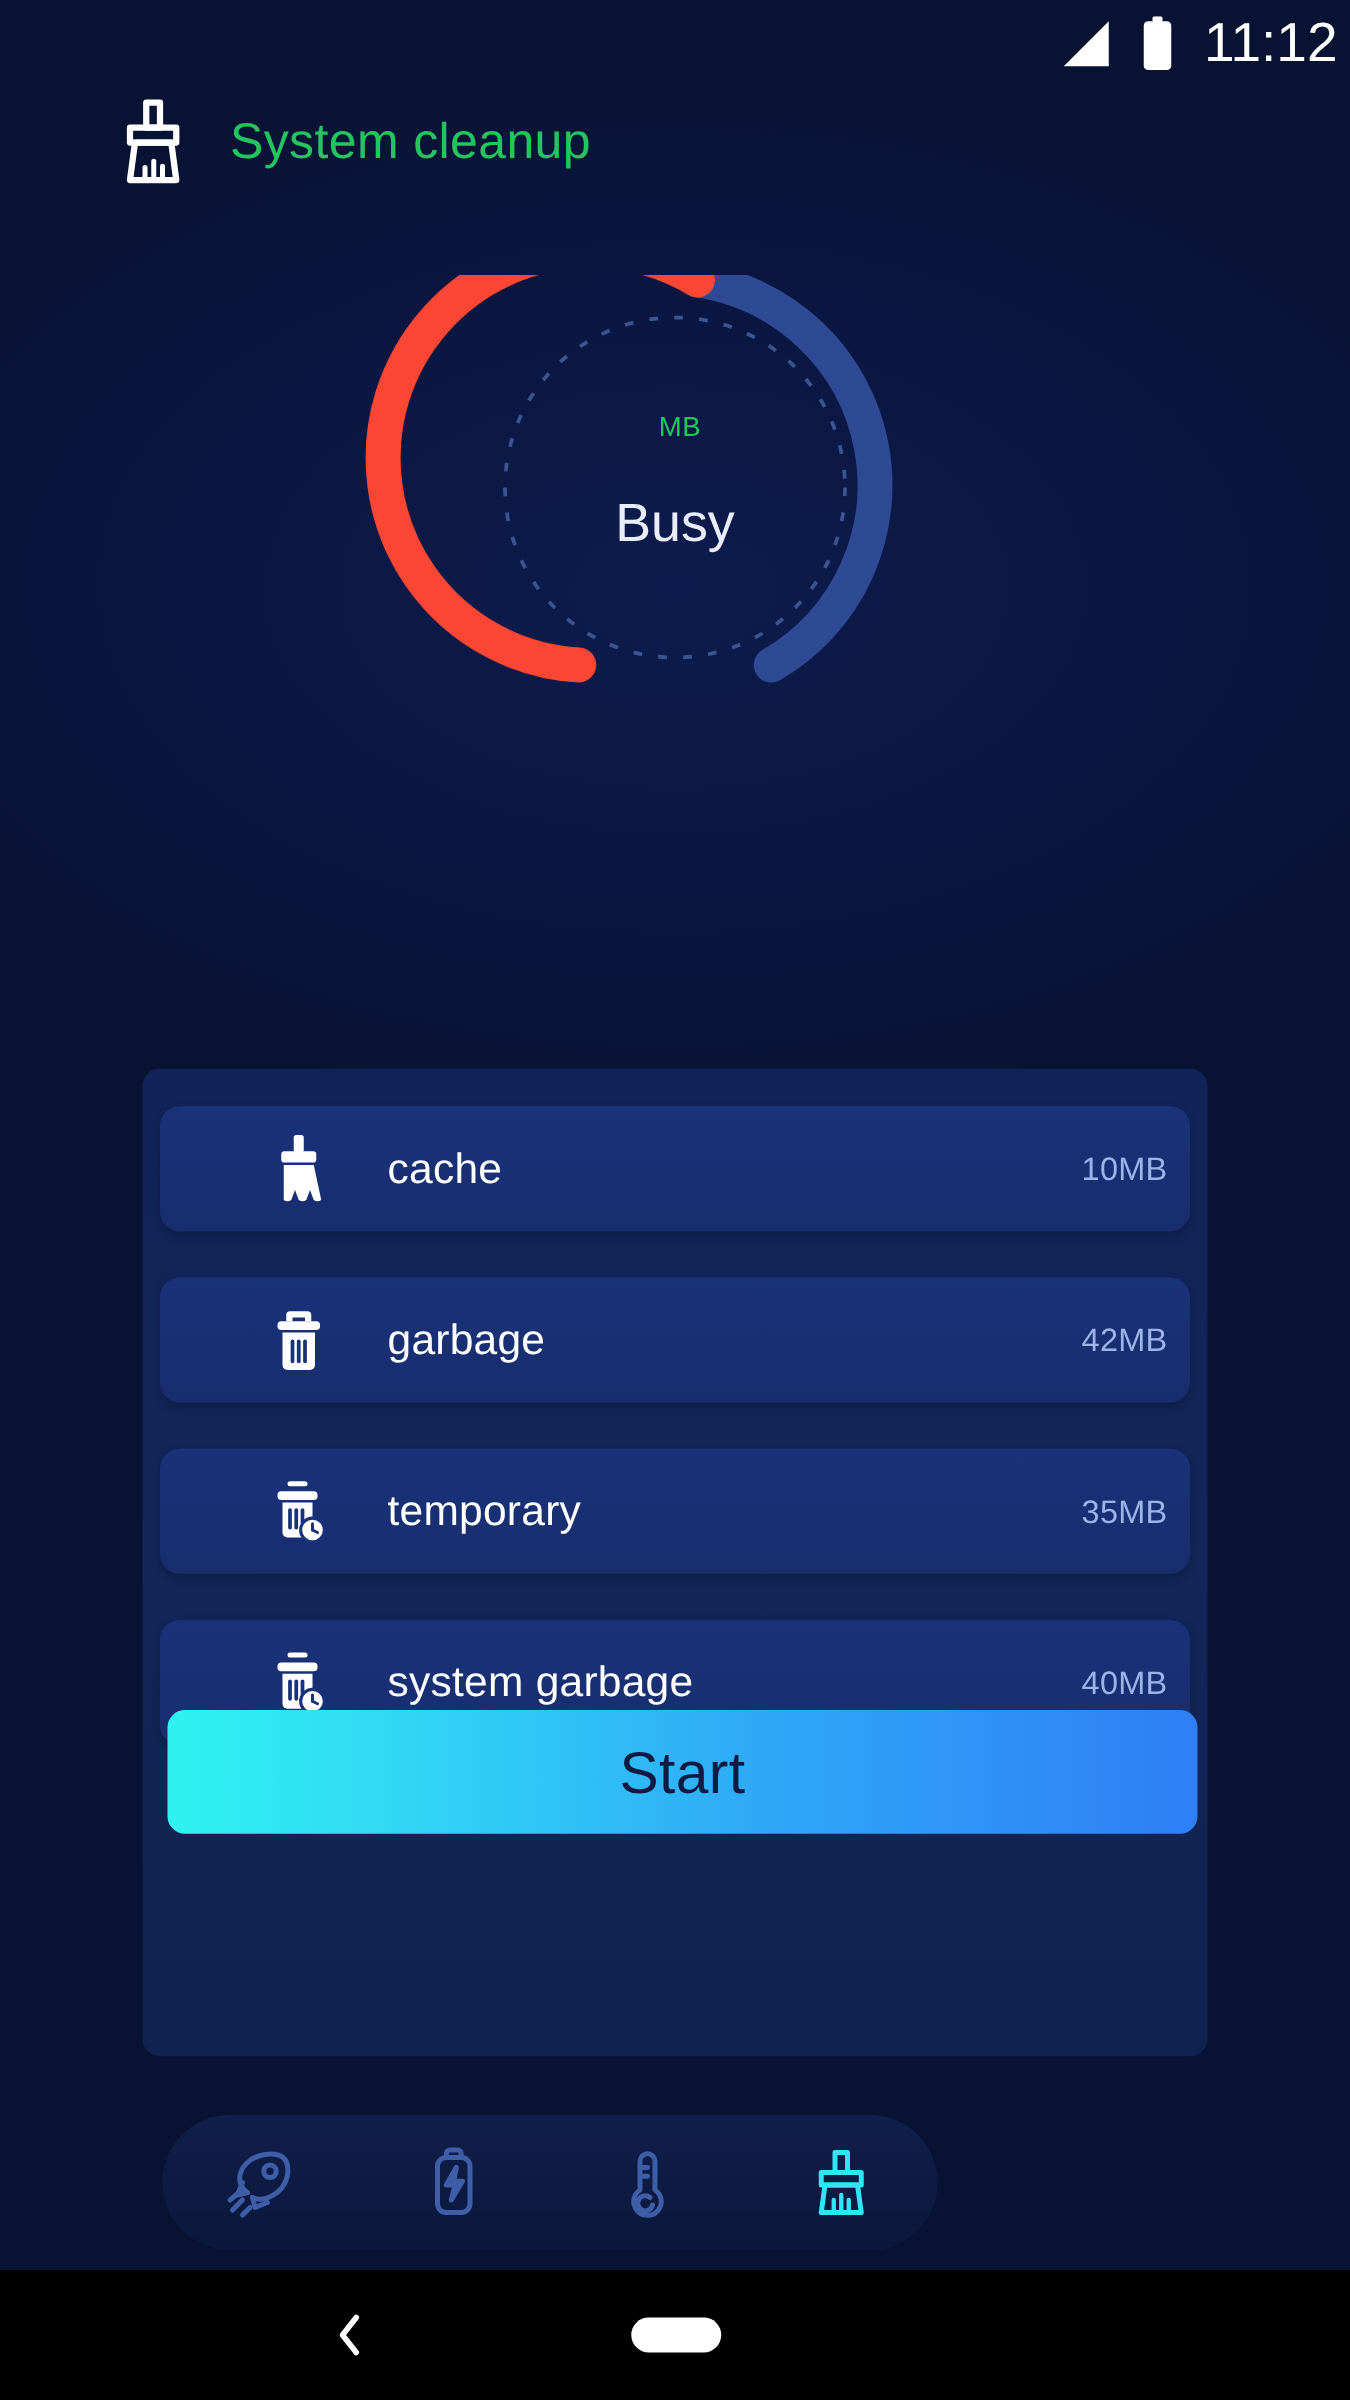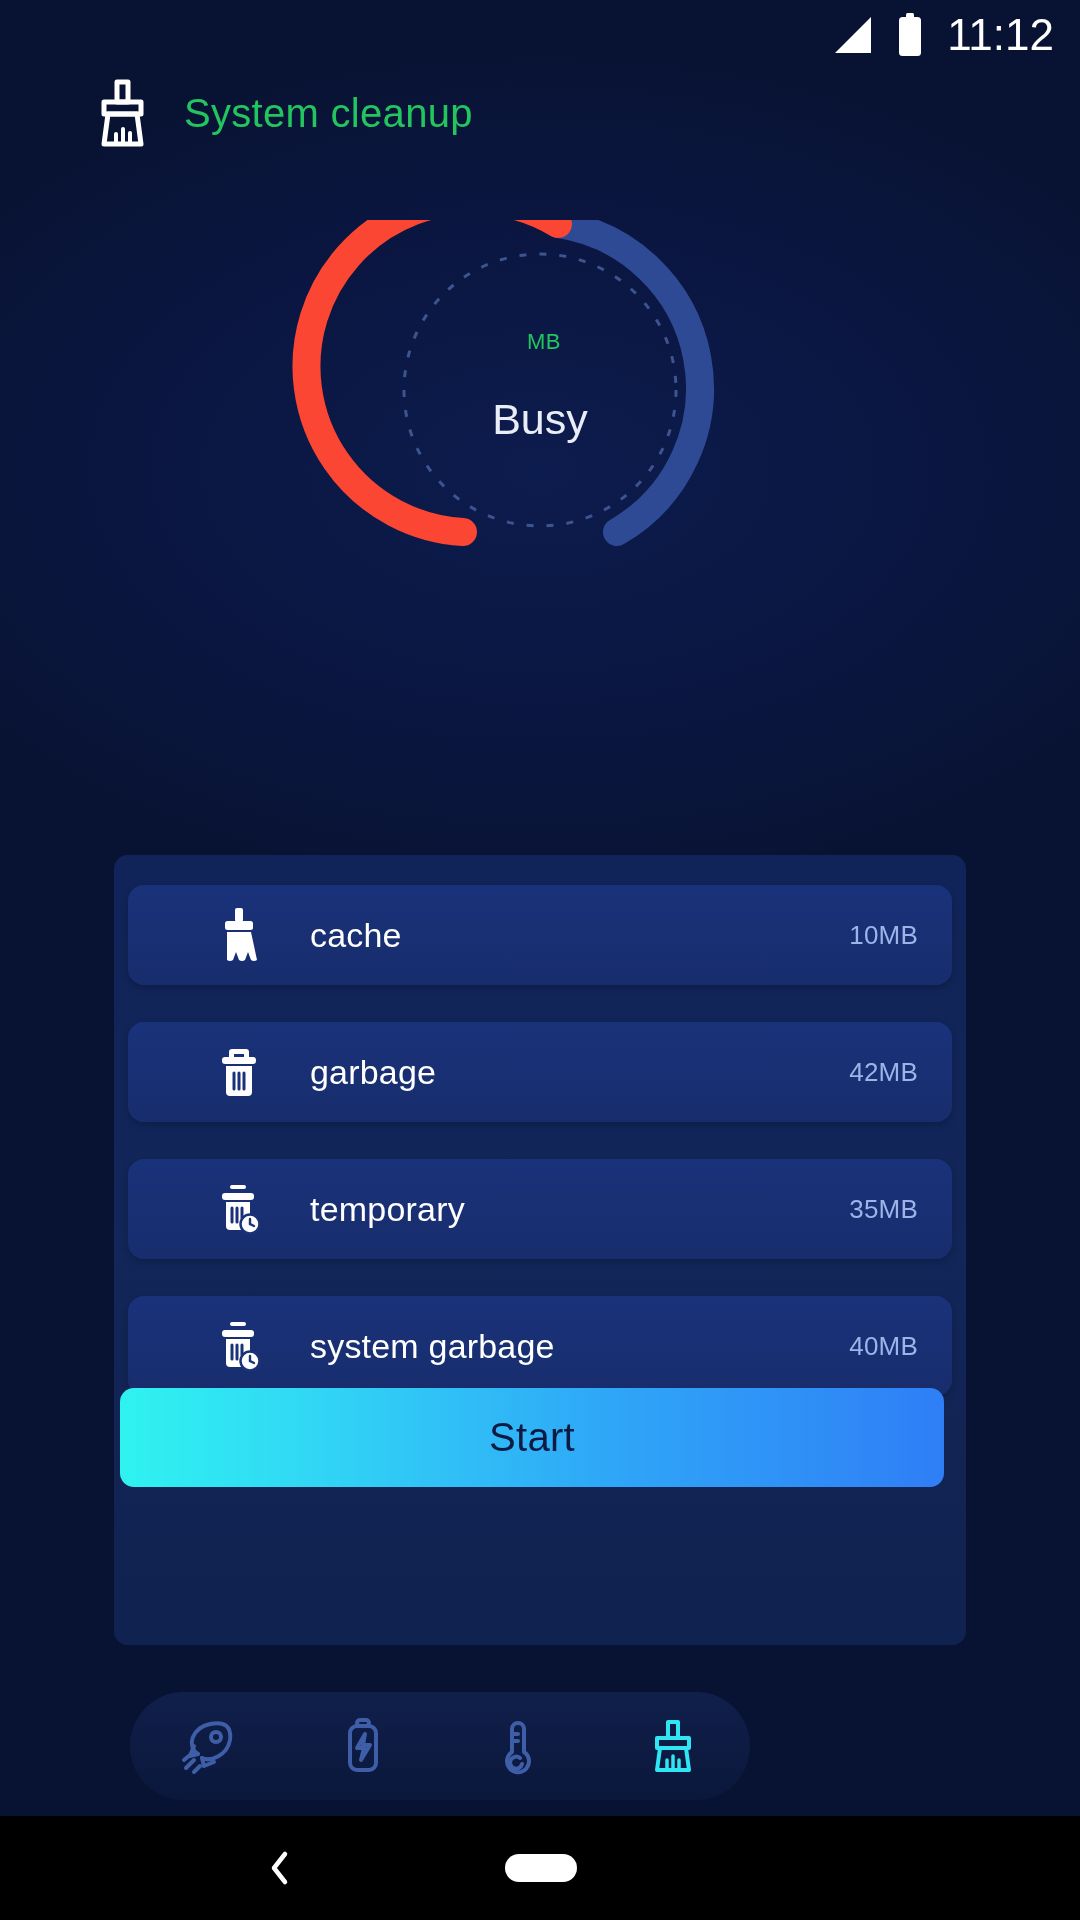--- a/index.html
+++ b/index.html
@@ -25,21 +25,21 @@
     background:
       radial-gradient(ellipse 700px 420px at 540px 470px, #0d1c4e 0%, #0a1640 60%, #081334 100%),
       linear-gradient(180deg, #0a1741 0%, #0a1640 55%, #081334 100%);
   }
 
   
   .status-bar {
     position:absolute; left:0; top:0;
     width:1080px; height:70px;
     display:flex; align-items:center; justify-content:flex-end;
-    padding-right:26px; gap:24px;
+    padding-right:10px; gap:24px;
   }
   .sb-signal { width:42px; height:40px; display:block; }
   .sb-battery { width:26px; height:44px; display:block; }
   .sb-clock {
     color:#ffffff; font-size:44px; letter-spacing:0px;
     font-family:"Liberation Sans", sans-serif;
     line-height:1;
   }
 
   
@@ -92,48 +92,47 @@
   .rows { position:absolute; left:14px; top:30px; width:824px; }
 
   .row {
     position:relative;
     height:100px;
     margin-bottom:37px;
     border-radius:16px;
     background:linear-gradient(180deg, #1a327a 0%, #172d6d 100%);
     box-shadow:0 3px 7px rgba(0,0,0,0.22);
     display:flex; align-items:center;
-    padding:0 34px 0 84px;
+    padding:0 18px 0 84px;
   }
   .row-icon {
     width:54px; height:58px; flex:0 0 54px;
     display:flex; align-items:center; justify-content:center;
   }
   .row-icon svg { display:block; }
   .row-label {
     color:#ffffff; font-size:34px; font-weight:400;
     margin-left:44px; flex:1 1 auto;
     letter-spacing:0.2px;
   }
   .row-size {
     color:#9eb3e8; font-size:26px; font-weight:400;
     letter-spacing:0.2px;
   }
 
   
   .start-btn {
-    position:absolute; left:6px; top:513px;
+    position:absolute; left:20px; top:513px;
     width:824px; height:99px;
     border:none; border-radius:14px;
     background:linear-gradient(90deg, #2ff3f0 0%, #31d8f5 22%, #2fa8f7 58%, #2f7ef6 100%);
-    color:#0d1b43; font-size:40px; font-weight:400;
+    color:#0d1b43; font-size:47px; font-weight:400;
     font-family:"Liberation Sans", sans-serif;
     cursor:pointer;
     letter-spacing:0.3px;
-    margin-top:20px;
   }
 
   
   .tabbar {
     position:absolute; left:130px; top:1692px;
     width:620px; height:108px;
     border-radius:56px;
     background:linear-gradient(180deg, rgba(23,42,94,0.55) 0%, rgba(16,31,73,0.35) 100%);
     display:flex; align-items:center; justify-content:space-around;
   }

